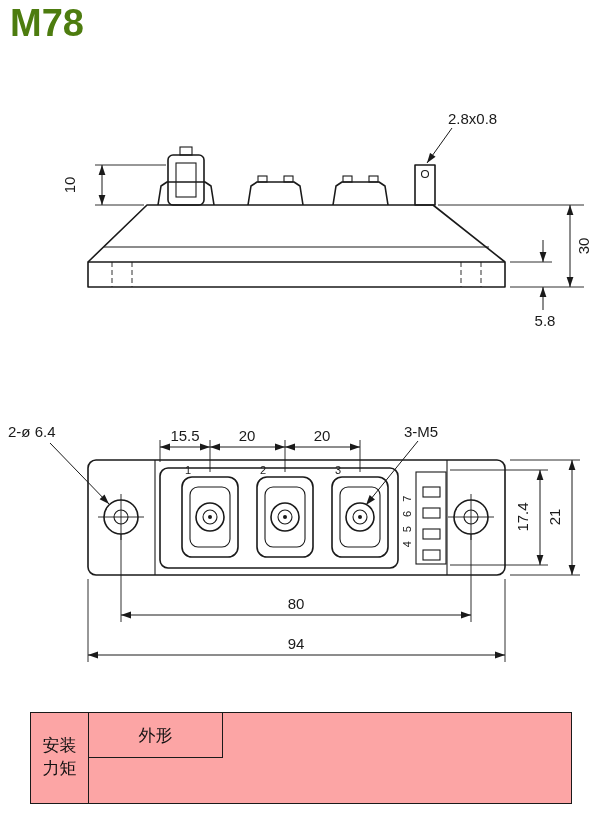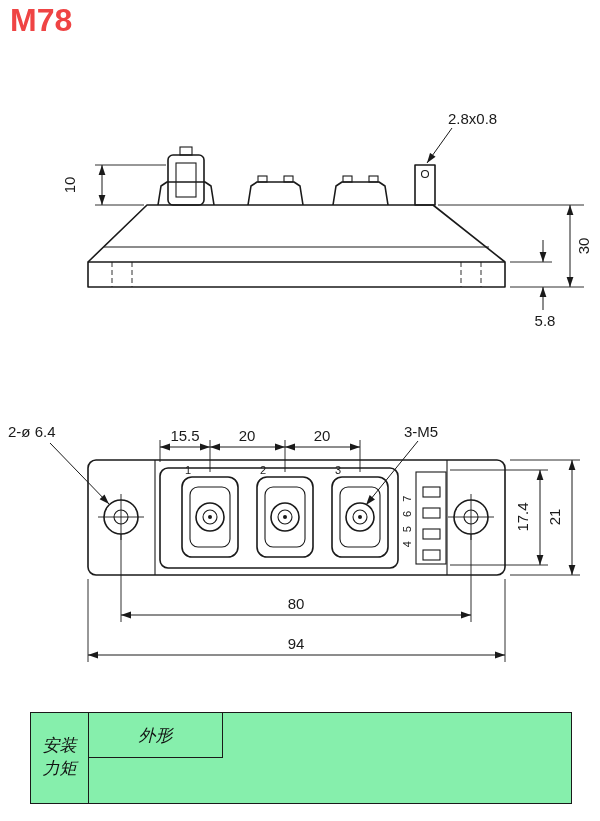--- a/index.html
+++ b/index.html
@@ -3,39 +3,38 @@
 <meta charset="utf-8">
 <style>
   html,body { margin:0; padding:0; }
   body {
     width:600px; height:821px; position:relative;
     background:#ffffff; overflow:hidden;
     font-family:"Liberation Sans", sans-serif;
   }
   .page-title {
     position:absolute; left:10px; top:2px;
-    font-size:32px; font-weight:bold; color:#ef4444;
+    font-size:38px; font-weight:bold; color:#4d7c0f;
     font-family:"Liberation Sans", sans-serif;
   }
   svg { position:absolute; left:0; top:0; }
   .outline { fill:none; stroke:#1a1a1a; stroke-width:1.6; stroke-linejoin:round; }
   .thin    { fill:none; stroke:#1a1a1a; stroke-width:1.1; }
   .ext     { fill:none; stroke:#1a1a1a; stroke-width:0.9; }
   .dim     { fill:none; stroke:#1a1a1a; stroke-width:1; }
   .hiddenl { fill:none; stroke:#1a1a1a; stroke-width:0.9; stroke-dasharray:5 3; }
   .dimtext { font:15px "Liberation Sans", sans-serif; fill:#1a1a1a; }
   .smalltext { font:11px "Liberation Sans", sans-serif; fill:#1a1a1a; }
   .spec-table {
     position:absolute; left:30px; top:712px;
     display:grid;
     grid-template-columns:58px 134px 120px 88px 140px;
     grid-auto-rows:45px;
     border:1.6px solid #1a1a1a;
-    background:#86efac;
-    font-style:italic;
+    background:#fca5a5;
   }
   .cell {
     border-right:1.3px solid #1a1a1a;
     border-bottom:1.3px solid #1a1a1a;
     display:flex; align-items:center; justify-content:center;
     font-size:17px; color:#111;
     text-align:center;
   }
   .cell.no-right  { border-right:none; }
   .cell.no-bottom { border-bottom:none; }

